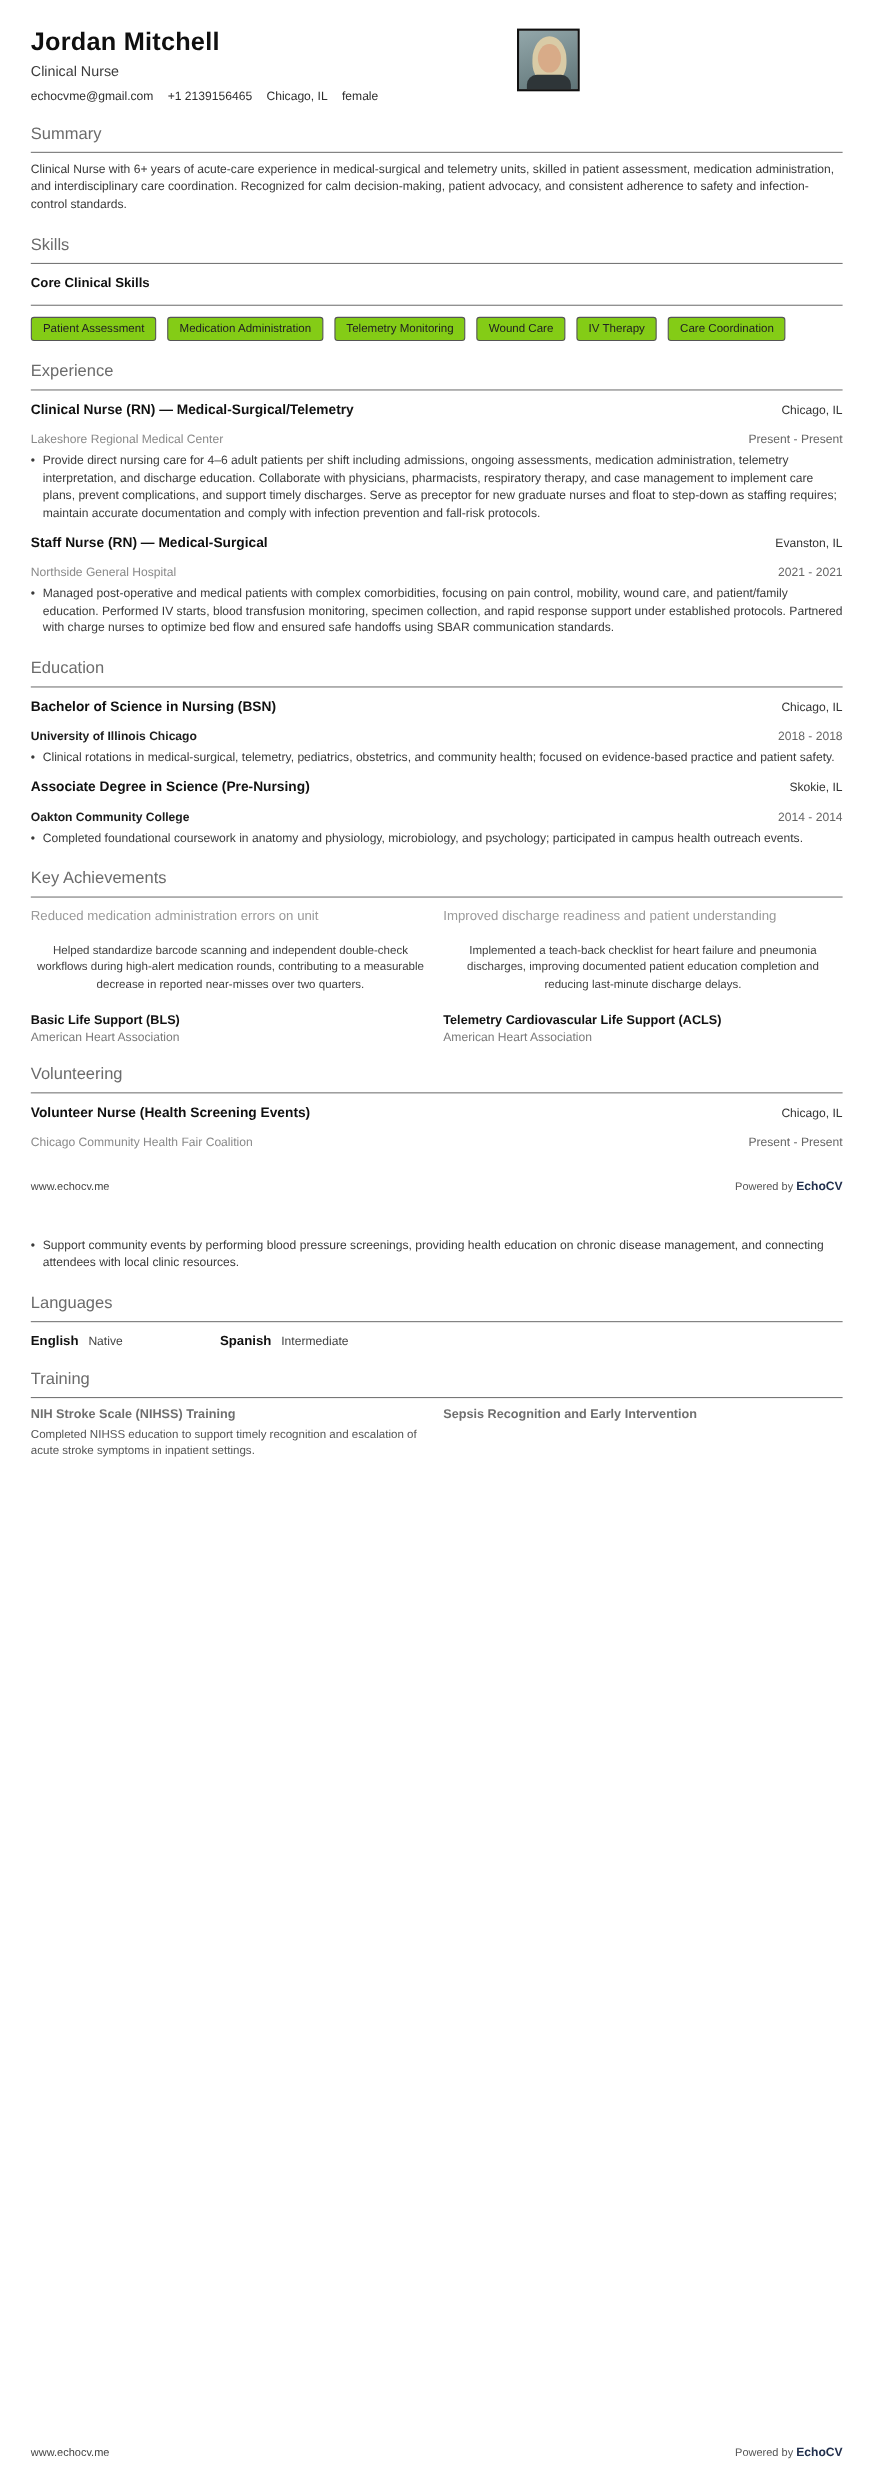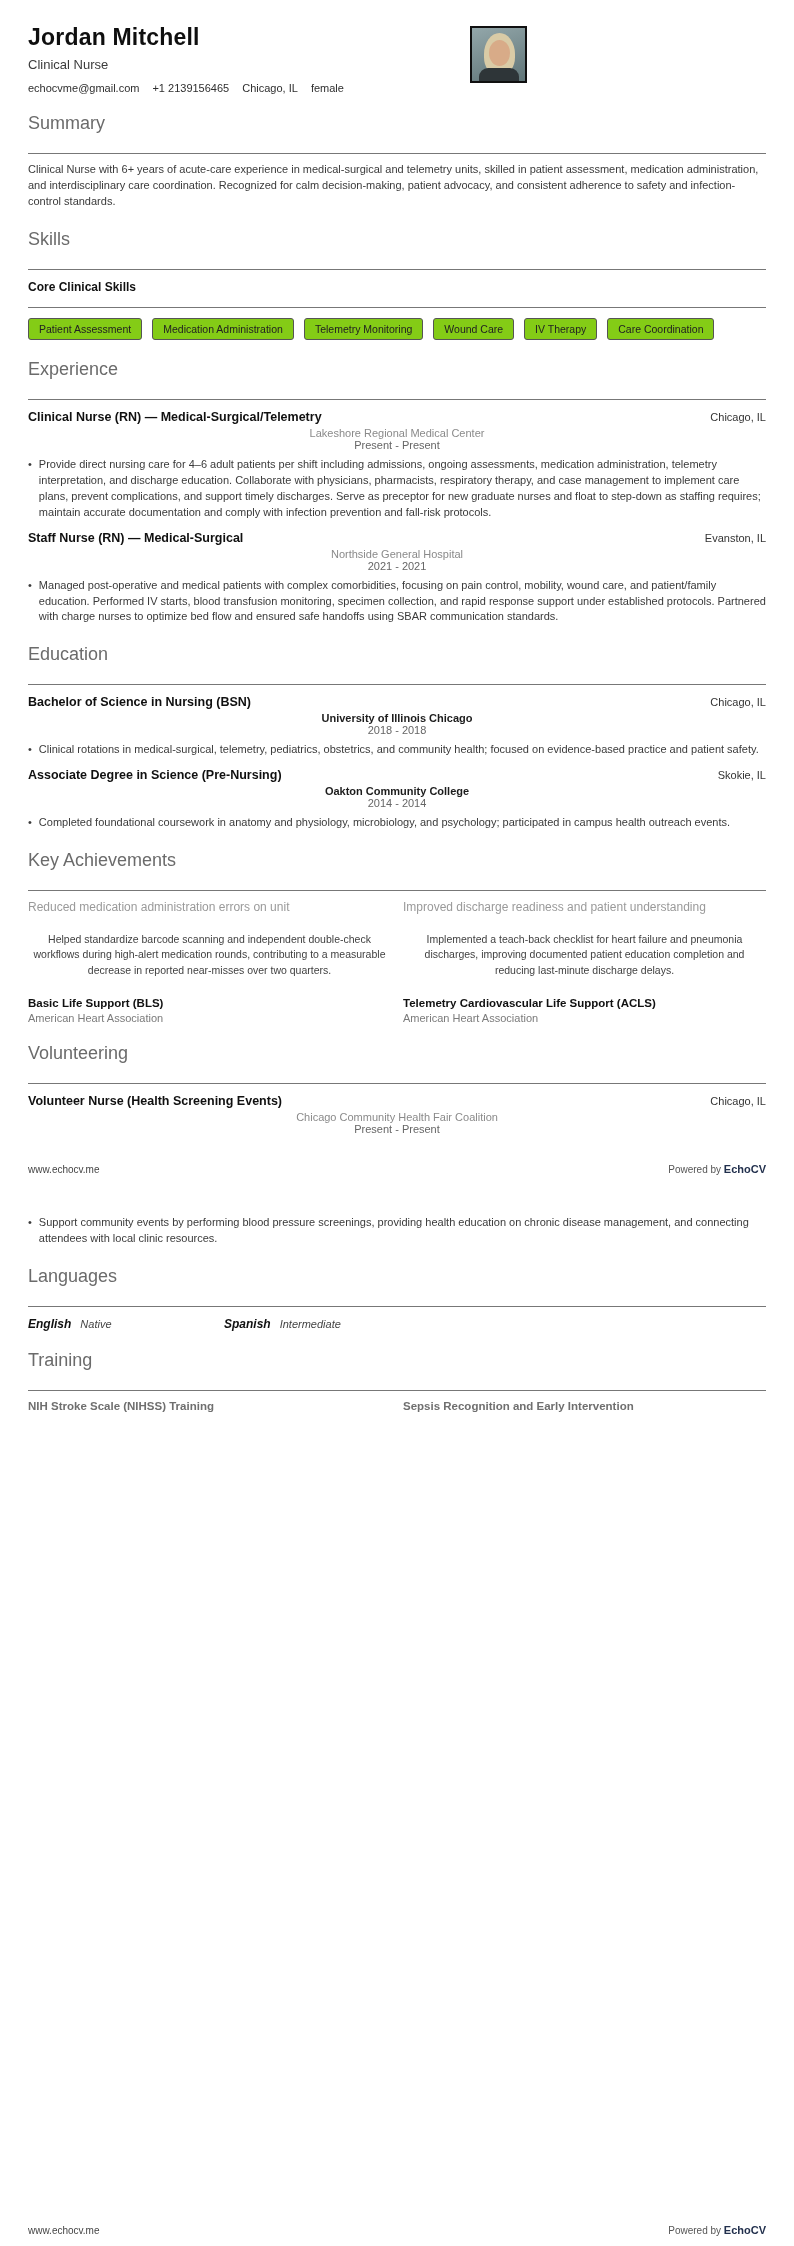--- a/index.html
+++ b/index.html
@@ -20,52 +20,52 @@
     position: absolute; left: 442px; top: 2px; width: 57px; height: 57px;
     border: 2px solid #101010; background: linear-gradient(160deg, #93a7aa 0%, #5f7477 100%);
     overflow: hidden;
   }
   .photo .hair { position: absolute; left: 12px; top: 5px; width: 31px; height: 42px; background: #d9cba6; border-radius: 50% 50% 42% 42%; }
   .photo .face { position: absolute; left: 17px; top: 12px; width: 21px; height: 26px; background: #d8ab88; border-radius: 50%; }
   .photo .torso { position: absolute; left: 7px; top: 40px; width: 40px; height: 18px; background: #2e3538; border-radius: 9px 9px 0 0; }
 
   
   .section { margin-top: 19px; }
-  .section-title { font-size: 18px; color: #6b6b6b; padding-bottom: 19px; border-bottom: 1px solid #777; }
+  .section-title { font-size: 15px; color: #6b6b6b; padding-bottom: 8px; border-bottom: 1px solid #777; }
   .body-text { font-size: 11px; color: #3a3a3a; line-height: 1.45; margin-top: 8px; }
 
   
   .skill-group-title { font-size: 12px; font-weight: bold; color: #111; margin-top: 10px; padding-bottom: 13px; border-bottom: 1px solid #777; }
   .chips { display: flex; flex-wrap: wrap; gap: 8px 10px; margin-top: 10px; }
   .chip { border: 1px solid #555; border-radius: 3px; padding: 4px 10px; font-size: 10.5px; color: #222; background: #84cc16; }
 
   
   .entry { margin-top: 10px; }
   .entry-row { display: flex; justify-content: space-between; align-items: baseline; }
   .entry-title { font-size: 12.5px; font-weight: bold; color: #101010; }
   .entry-loc { font-size: 11px; color: #333; white-space: nowrap; }
-  .entry-sub { display: flex; justify-content: space-between; align-items: center; margin-top: 3px; flex-direction: column; }
+  .entry-sub { display: flex; justify-content: space-between; align-items: flex-end; margin-top: 15px; }
   .entry-company { font-size: 11px; color: #8a8a8a; }
   .entry-company.dark { color: #1c1c1c; font-weight: bold; }
   .entry-dates { font-size: 11px; color: #666; white-space: nowrap; }
   .bullet { display: flex; gap: 7px; font-size: 11px; color: #3a3a3a; line-height: 1.45; margin-top: 6px; }
   .bullet .dot { flex: 0 0 auto; }
 
   
   .two-col { display: grid; grid-template-columns: 1fr 1fr; column-gap: 12px; margin-top: 9px; }
   .ach-title { font-size: 12px; color: #9a9a9a; }
   .ach-text { font-size: 10.5px; color: #3f3f3f; line-height: 1.45; margin-top: 18px; text-align: center; }
   .cert-name { font-size: 11.5px; font-weight: bold; color: #111; }
   .cert-issuer { font-size: 11px; color: #7a7a7a; margin-top: 3px; }
   .tr-title { font-size: 11.5px; font-weight: bold; color: #6f6f6f; }
   .tr-text { font-size: 10.5px; color: #555; line-height: 1.45; margin-top: 5px; }
 
   
   .languages-row { display: flex; margin-top: 10px; }
-  .lang-item { width: 196px; display: flex; align-items: baseline; gap: 9px; font-style: italic; }
+  .lang-item { width: 172px; display: flex; align-items: baseline; gap: 9px; }
   .lang-name { font-size: 12px; font-weight: bold; color: #111; }
   .lang-level { font-size: 11px; color: #444; }
 
   
   .page-footer { display: flex; justify-content: space-between; align-items: baseline; margin-top: 28px; }
   .footer-site { font-size: 10px; color: #444; }
   .footer-powered { font-size: 10px; color: #555; }
   .footer-brand { font-weight: bold; font-size: 11px; color: #22304d; }
   .page-footer.abs { position: absolute; left: 28px; right: 28px; bottom: 10px; margin: 0; }
 
@@ -246,20 +246,21 @@
         <span class="lang-level">Intermediate</span>
       </div>
     </div>
   </div>
 
   <div class="section">
     <div class="section-title">Training</div>
     <div class="two-col">
       <div>
         <div class="tr-title">NIH Stroke Scale (NIHSS) Training</div>
+        <div class="tr-text">Completed NIHSS education to support timely recognition and escalation of acute stroke symptoms in inpatient settings.</div>
       </div>
       <div>
         <div class="tr-title">Sepsis Recognition and Early Intervention</div>
       </div>
     </div>
   </div>
 
 </div>
 
 <div class="page-footer abs">

